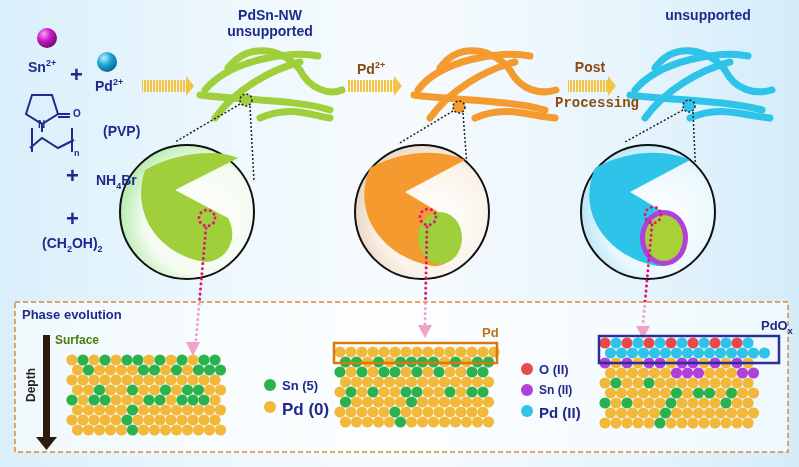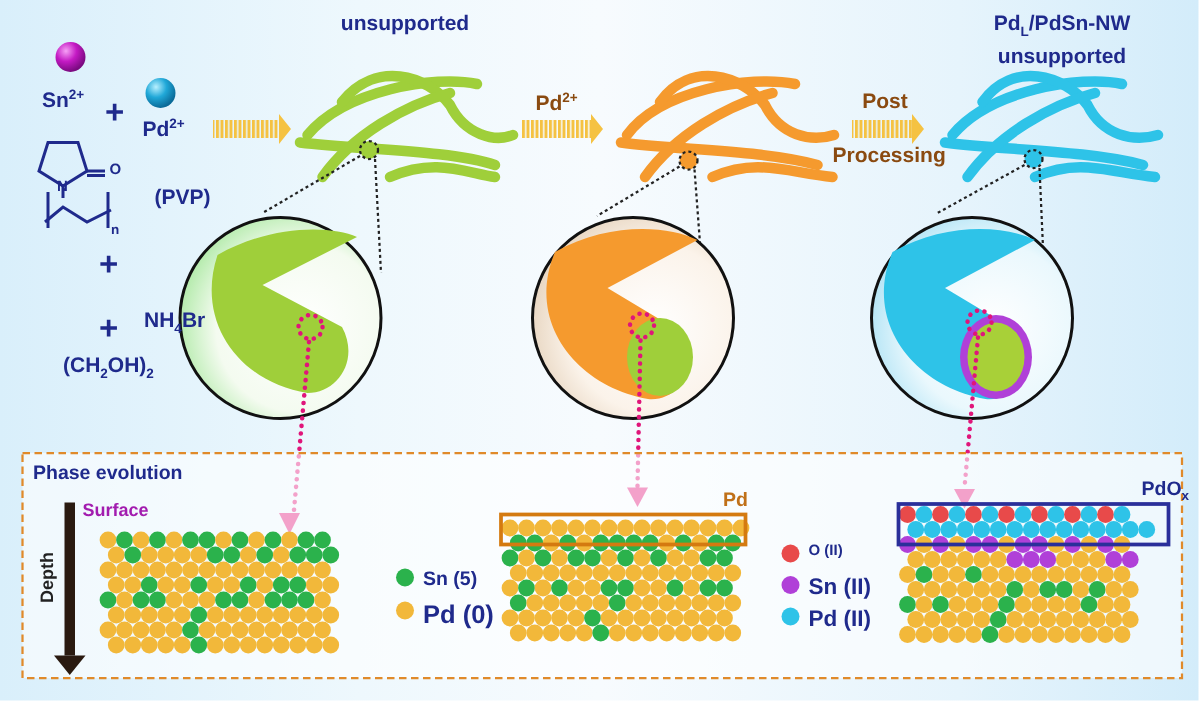--- a/index.html
+++ b/index.html
@@ -509,40 +509,40 @@
 </svg>
 
 <div class="abs navy t14" style="left:28px;top:58px;"><span>Sn</span><sup>2+</sup></div>
 <div class="abs navy" style="left:70px;top:62px;font-size:22px;">+</div>
 <div class="abs navy t14" style="left:95px;top:77px;"><span>Pd</span><sup>2+</sup></div>
 <div class="abs navy" style="left:73px;top:108px;font-size:10px;">O</div>
 <div class="abs navy" style="left:38px;top:119px;font-size:10px;">N</div>
 <div class="abs navy t14" style="left:87px;top:123px;margin-left:16px;">(PVP)</div>
 <div class="abs navy" style="left:74px;top:148px;font-size:9px;">n</div>
 <div class="abs navy" style="left:66px;top:163px;font-size:22px;">+</div>
-<div class="abs navy t14" style="left:48px;top:205px;padding-left:48px;"><span>NH</span><sub>4</sub><span>Br</span></div>
+<div class="abs navy t14" style="left:48px;top:172px;padding-left:48px;"><span>NH</span><sub>4</sub><span>Br</span></div>
 <div class="abs navy" style="left:66px;top:206px;font-size:22px;">+</div>
 <div class="abs navy t14" style="left:42px;top:235px;"><span>(CH</span><sub>2</sub><span>OH)</span><sub>2</sub></div>
 
 <div class="abs navy t14 center" style="left:210px;top:7px;width:120px;line-height:16px;">
+    <div>PdSn-NW</div>
     <div>unsupported</div>
   </div>
 <div class="abs brown t14" style="left:357px;top:60px;"><span>Pd</span><sup>2+</sup></div>
 <div class="abs brown t14 center" style="left:555px;top:58px;width:70px;line-height:38px;">
     <div style="line-height:18px;">Post</div>
-    <div style="line-height:18px;margin-top:18px;">Processing</div>
+    <div style="line-height:18px;margin-top:18px;font-family:Liberation Mono, monospace;">Processing</div>
   </div>
 <div class="abs navy t14 center" style="left:638px;top:7px;width:140px;line-height:16px;">
-    <div><span>Pd</span><sub>L</sub><span>/PdSn-NW</span></div>
     <div>unsupported</div>
   </div>
 
 <div class="abs navy" style="left:22px;top:307px;font-size:13px;">Phase evolution</div>
-<div class="abs" style="left:55px;top:333px;font-size:12px;font-weight:bold;color:#a21caf;">Surface</div>
+<div class="abs" style="left:55px;top:333px;font-size:12px;font-weight:bold;color:#4d7c0f;">Surface</div>
 <div class="abs" style="left:14px;top:378px;font-size:12px;font-weight:bold;color:#222;transform:rotate(-90deg);">Depth</div>
 <div class="abs brown" style="left:482px;top:325px;font-size:13px;color:#c07018;">Pd</div>
 <div class="abs navy" style="left:745px;top:318px;font-size:13px;padding-left:16px;"><span>PdO</span><sub>x</sub></div>
 
 <div class="abs navy" style="left:282px;top:378px;font-size:13px;">Sn (5)</div>
 <div class="abs navy" style="left:282px;top:400px;font-size:17px;">Pd (0)</div>
-<div class="abs navy" style="left:539px;top:362px;font-size:10px;">O (II)</div>
-<div class="abs navy" style="left:539px;top:383px;font-size:15px;">Sn (II)</div>
+<div class="abs navy" style="left:539px;top:362px;font-size:13px;">O (II)</div>
+<div class="abs navy" style="left:539px;top:383px;font-size:12px;">Sn (II)</div>
 <div class="abs navy" style="left:539px;top:404px;font-size:15px;">Pd (II)</div>
 
 </body></html>

